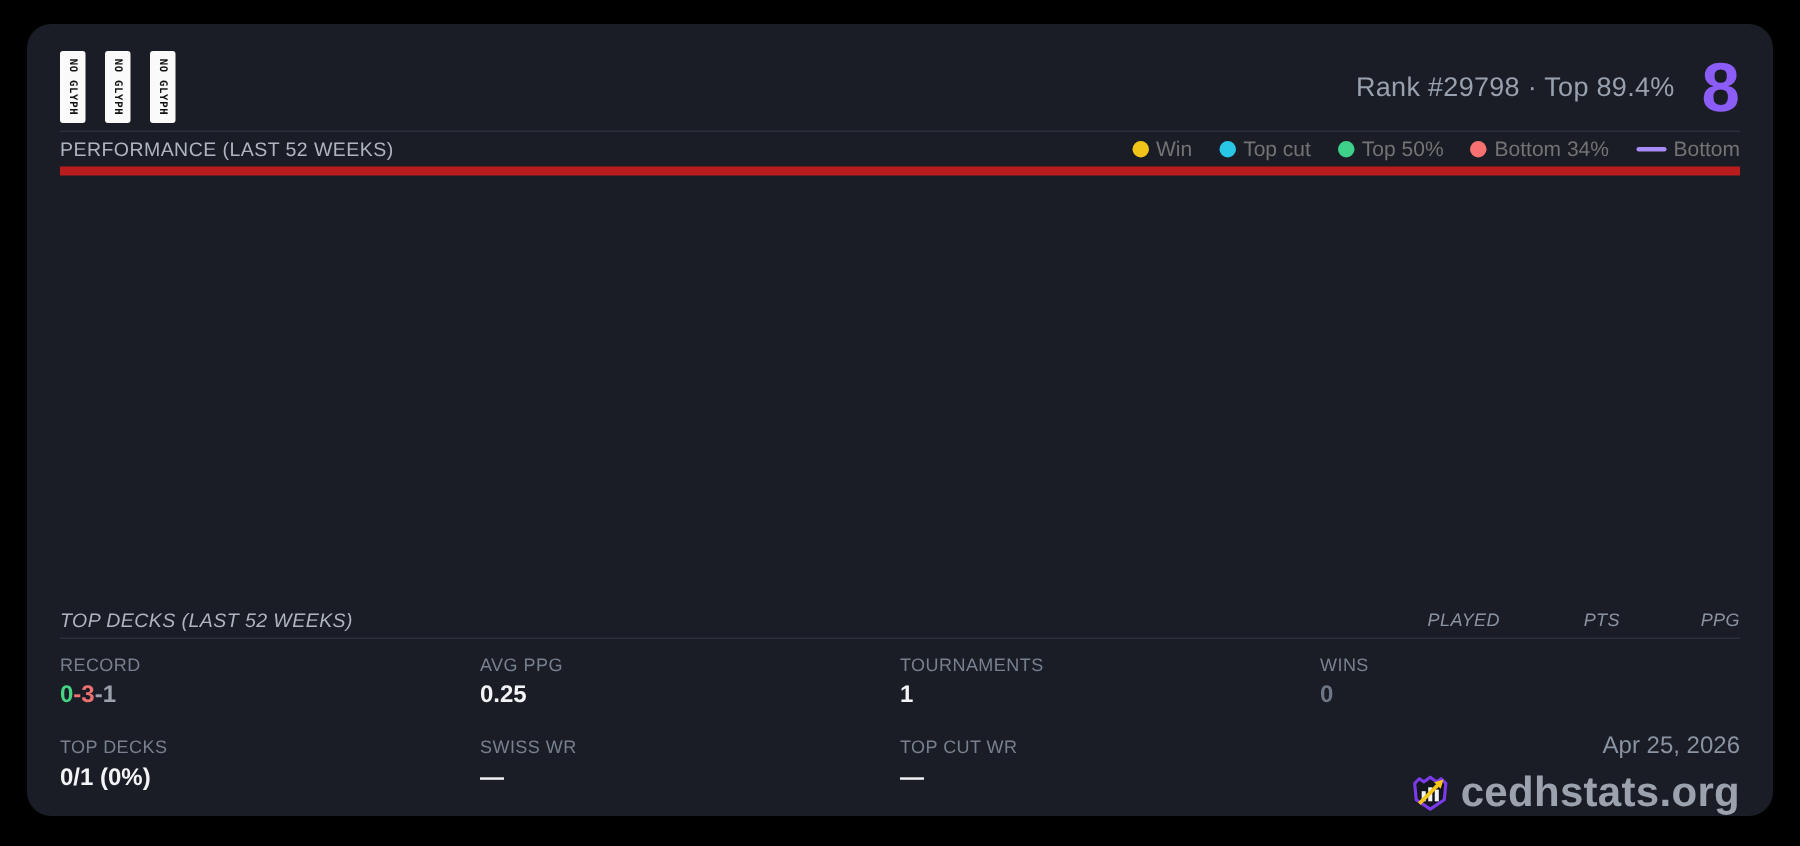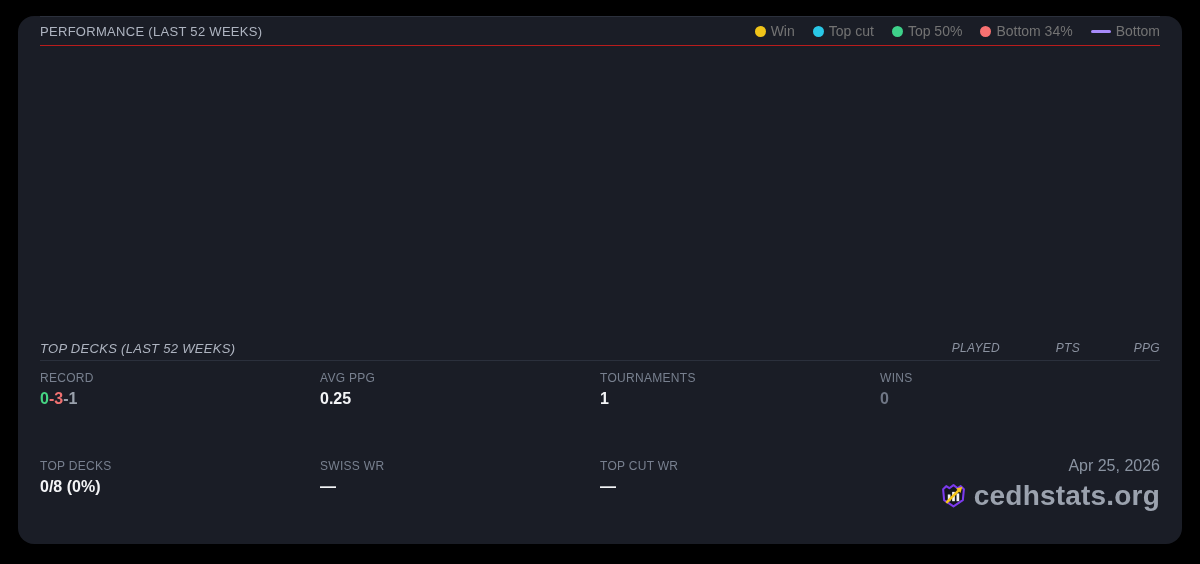--- a/index.html
+++ b/index.html
@@ -14,21 +14,21 @@
   .card-header { height:72px; display:flex; align-items:center; justify-content:space-between; padding-top:14px; }
   .glyph-row { display:flex; gap:13px; }
   .noglyph { width:17px; height:48px; background:#fafafa; border-radius:2px;
     display:flex; align-items:center; justify-content:center; overflow:hidden; }
   .noglyph span { transform:rotate(90deg); font-family:"DejaVu Sans Mono", monospace;
     font-size:7px; font-weight:700; color:#111; white-space:nowrap; letter-spacing:0.5px; }
   .header-right { display:flex; align-items:center; gap:18px; }
   .rank-line { color:#99a0ae; font-size:18px; letter-spacing:0.2px; }
   .big-number { color:#8b5cf6; font-size:46px; font-weight:700; line-height:1; }
   
-  .perf-header { height:30px; border-top:1px solid #2b303c; border-bottom:1px solid #b91c1c;
+  .perf-header { height:30px; border-top:1px solid #2b303c; border-bottom:6px solid #b91c1c;
     display:flex; align-items:center; justify-content:space-between; }
   .section-title { color:#aeb4c0; font-size:13px; letter-spacing:0.3px; }
   .legend { display:flex; align-items:center; gap:18px; }
   .legend-item { display:flex; align-items:center; gap:5px; }
   .legend-dot { width:11px; height:11px; border-radius:50%; }
   .legend-line { width:20px; height:3px; border-radius:2px; }
   .legend-label { color:#737373; font-size:14px; }
   
   .chart-area { height:290px; }
   
@@ -50,20 +50,37 @@
     align-items:flex-end; justify-content:flex-start; padding-top:0; }
   .footer-date { color:#8a93a1; font-size:16px; margin-bottom:5px; }
   .site-row { display:flex; align-items:center; gap:7px; }
   .site-name { color:#9ba2ae; font-size:28px; font-weight:700; letter-spacing:0.2px; }
 </style>
 </head>
 <body>
 
 <div class="card">
 
+  <div class="card-header">
+    <div class="glyph-row">
+      <div class="noglyph">
+          <span>NO GLYPH</span>
+        </div>
+      <div class="noglyph">
+          <span>NO GLYPH</span>
+        </div>
+      <div class="noglyph">
+          <span>NO GLYPH</span>
+        </div>
+    </div>
+    <div class="header-right">
+      <span class="rank-line">Rank #29798  ·  Top 89.4%</span>
+      <span class="big-number">8</span>
+    </div>
+  </div>
 
   <div class="perf-header">
     <span class="section-title">PERFORMANCE (LAST 52 WEEKS)</span>
     <div class="legend">
       <div class="legend-item">
         <span class="legend-dot" style="background: rgb(240, 196, 25);"></span>
         <span class="legend-label">Win</span>
       </div>
       <div class="legend-item">
         <span class="legend-dot" style="background: rgb(41, 199, 230);"></span>
@@ -114,21 +131,21 @@
       <div class="stat-value">1</div>
     </div>
 
     <div class="stat-cell">
       <div class="stat-label">WINS</div>
       <div class="stat-value dim">0</div>
     </div>
 
     <div class="stat-cell">
       <div class="stat-label">TOP DECKS</div>
-      <div class="stat-value">0/8 (0%)</div>
+      <div class="stat-value">0/1 (0%)</div>
     </div>
 
     <div class="stat-cell">
       <div class="stat-label">SWISS WR</div>
       <div class="stat-value">—</div>
     </div>
 
     <div class="stat-cell">
       <div class="stat-label">TOP CUT WR</div>
       <div class="stat-value">—</div>

